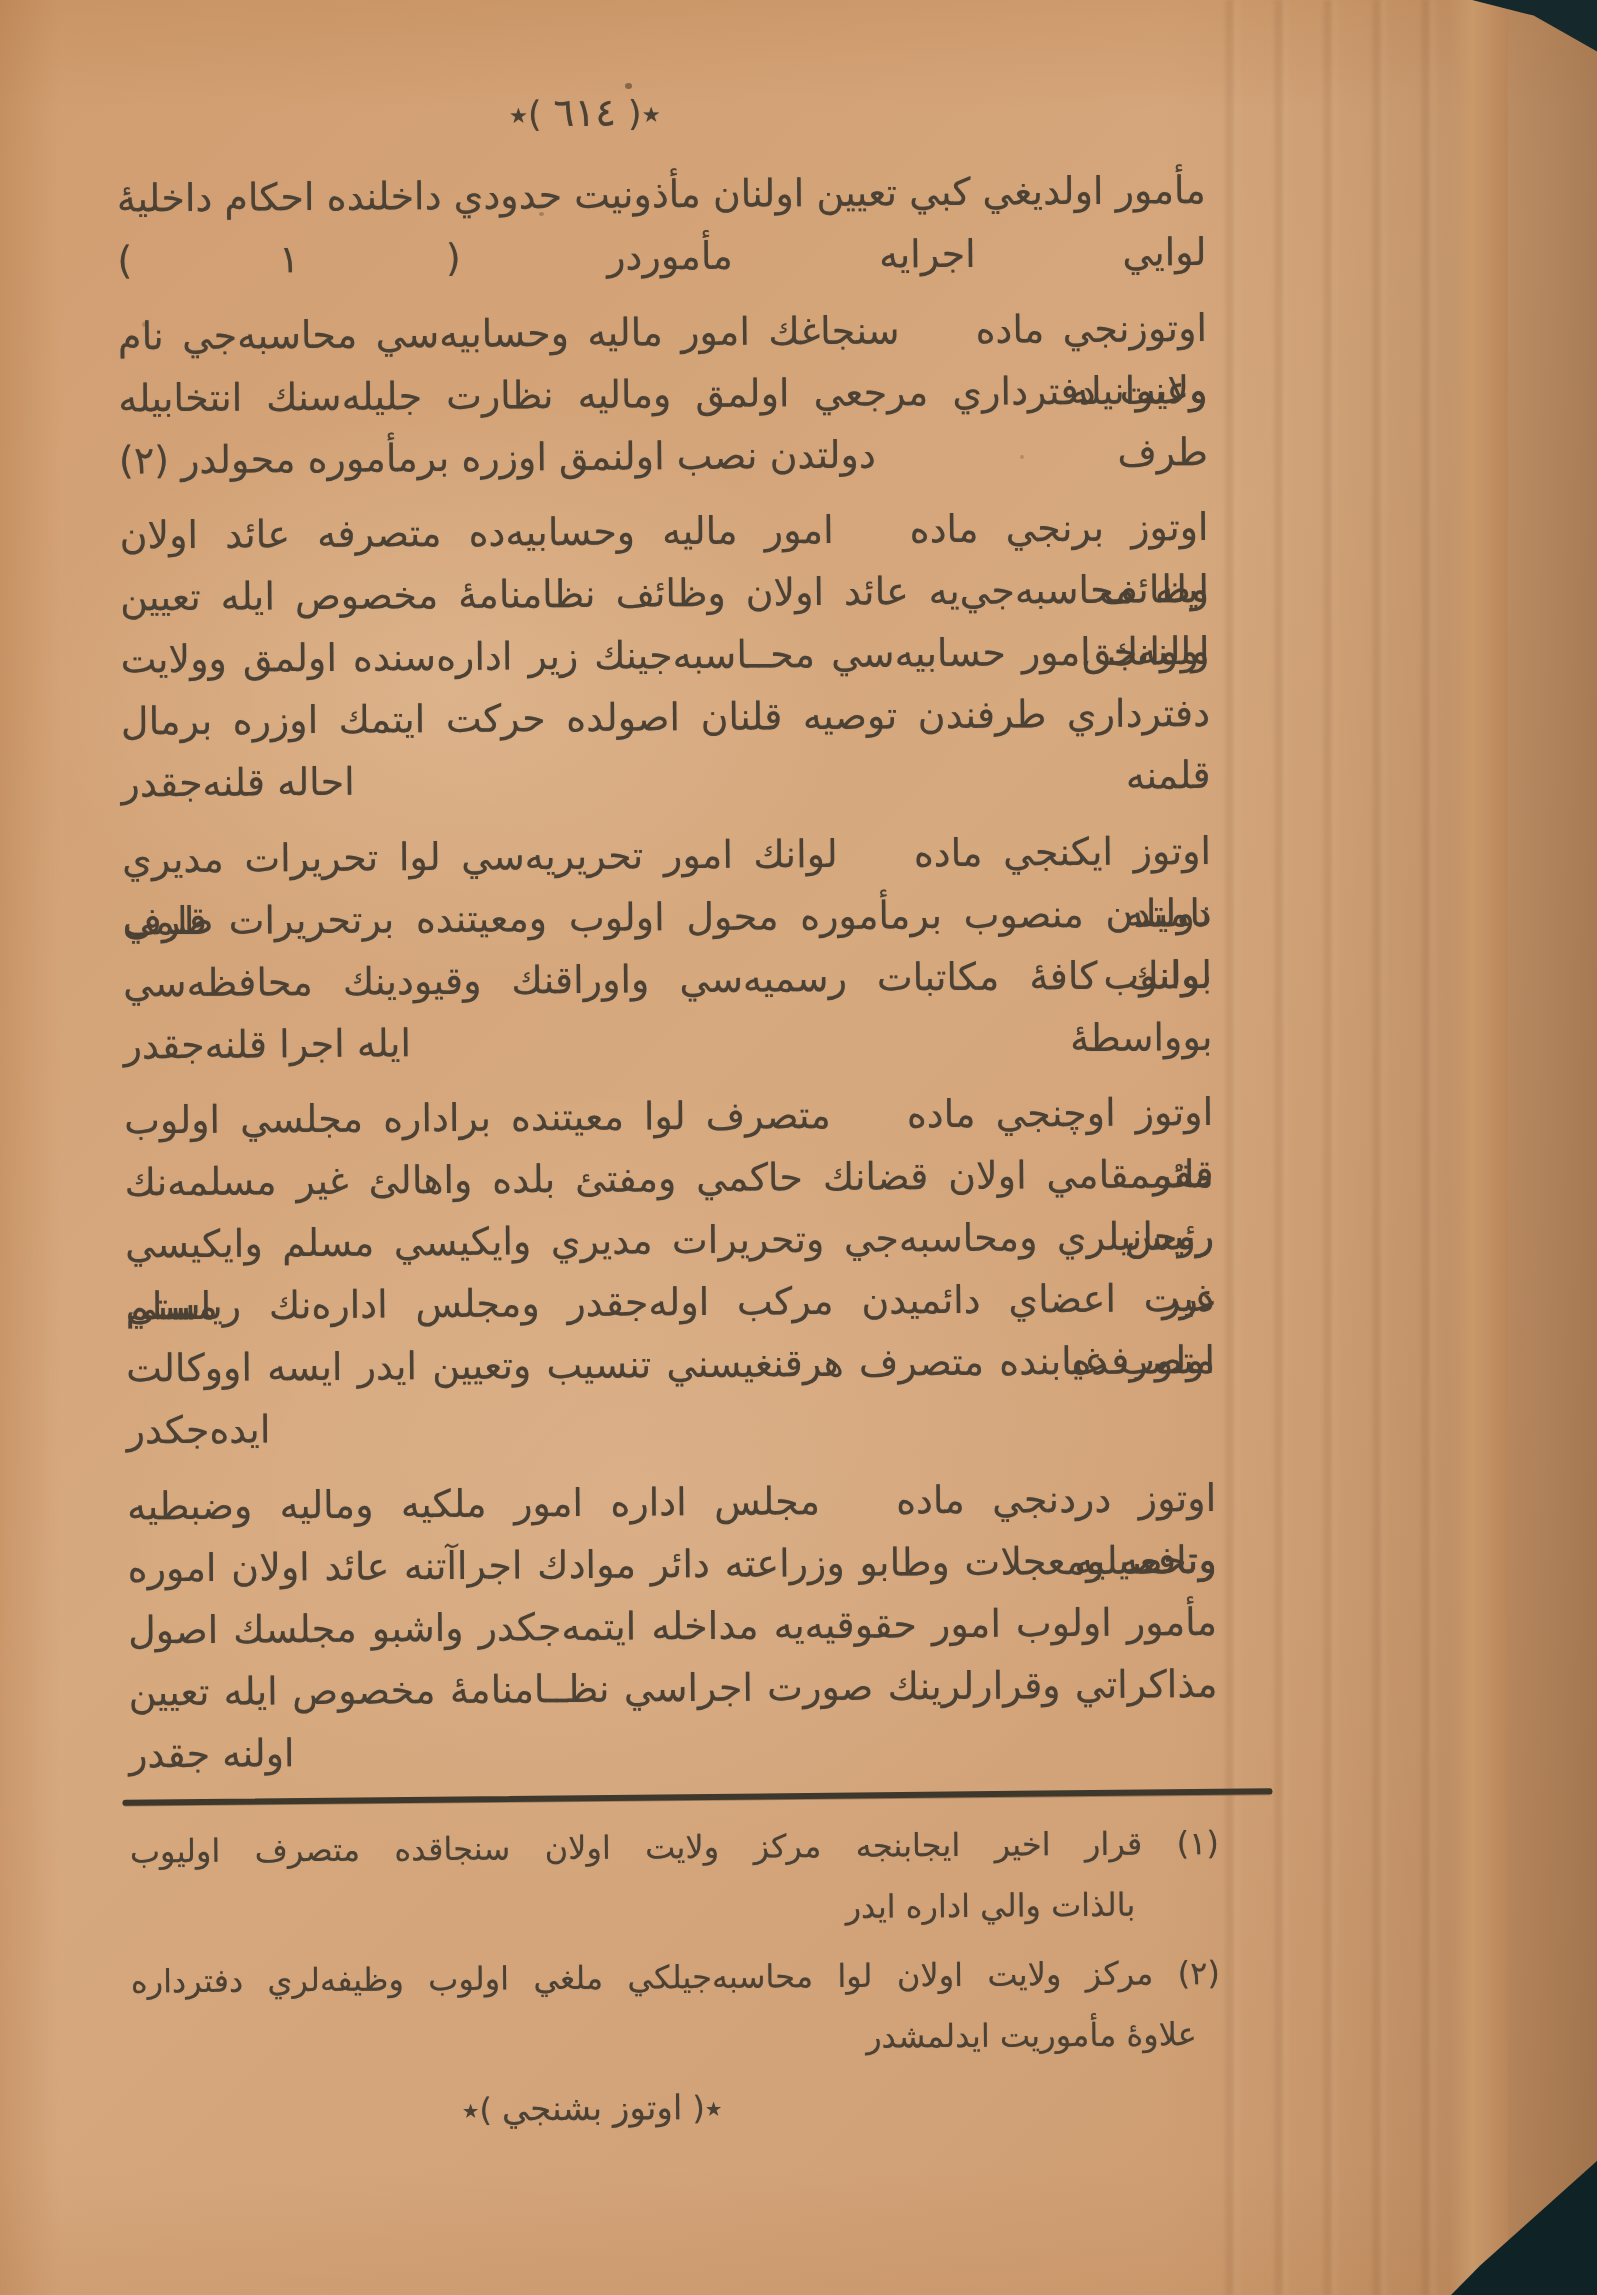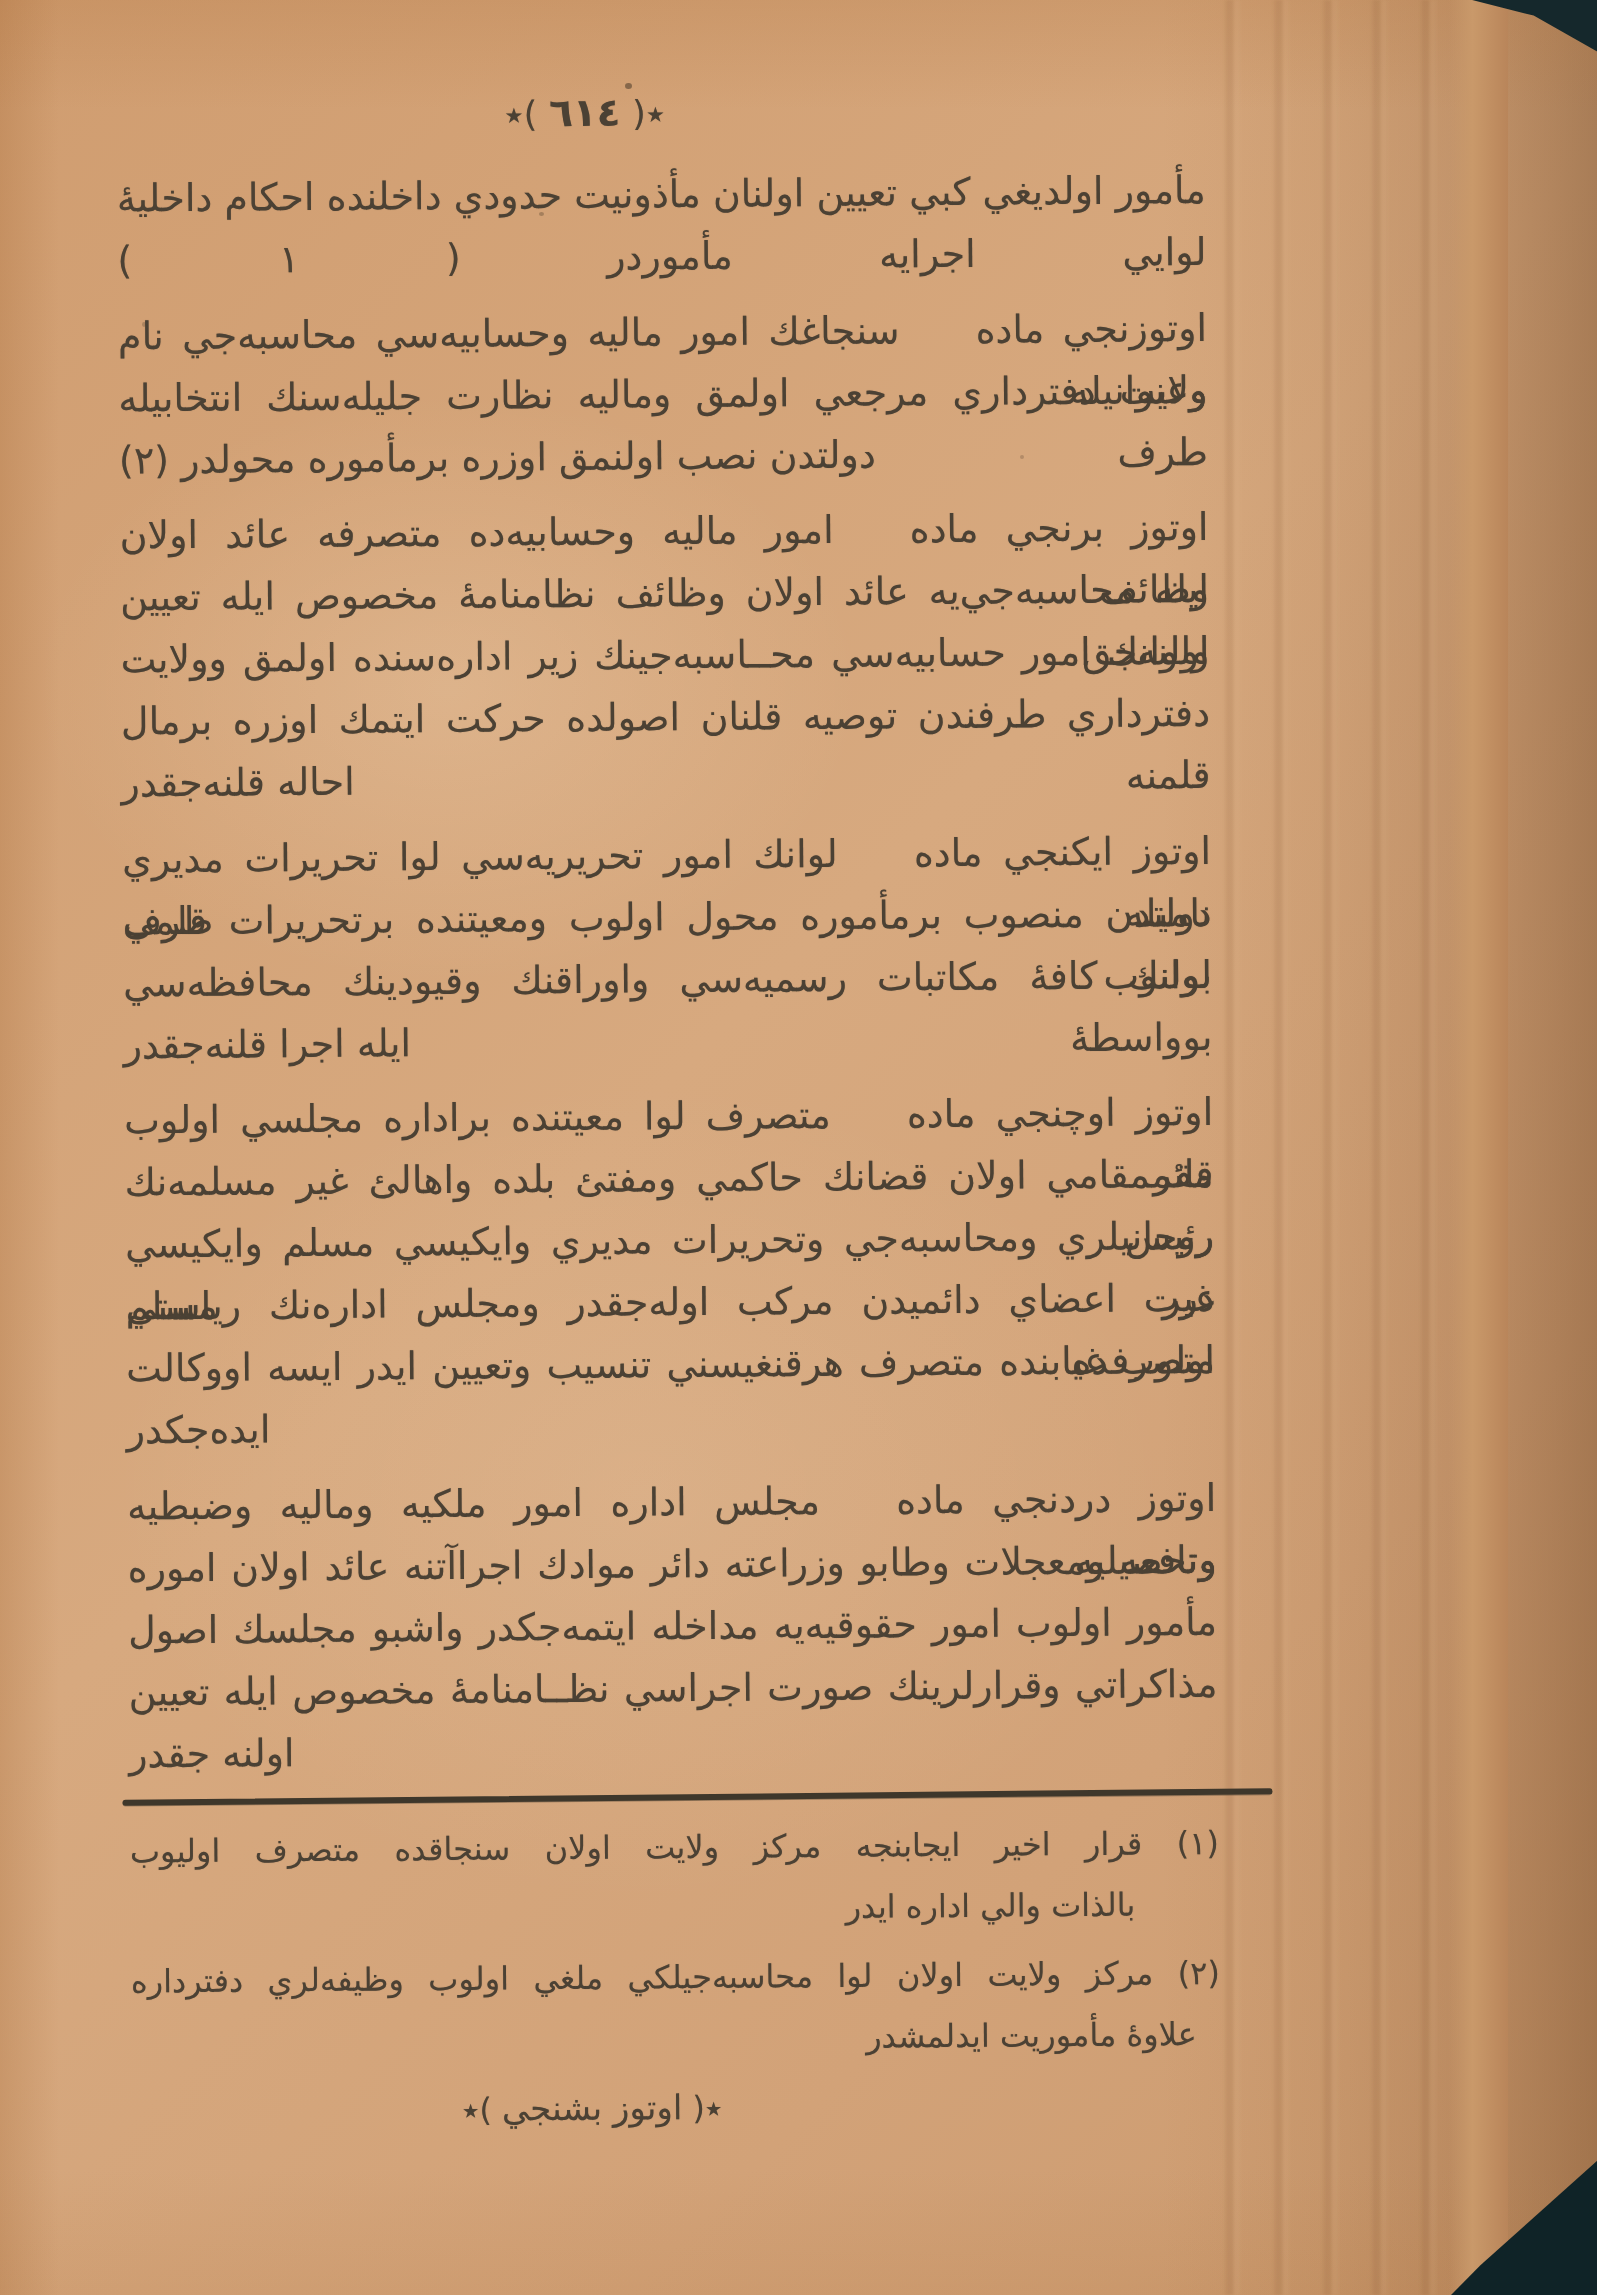--- a/index.html
+++ b/index.html
@@ -54,21 +54,21 @@
     transform:rotate(-0.45deg);transform-origin:top right;
     color:#4b4134;
     text-shadow:0 0 0.8px rgba(75,65,52,0.45);
   }
   .hdr{
     text-align:center;font-size:39px;height:81px;line-height:59px;
     letter-spacing:1.7px;direction:ltr;
     padding-right:152px; 
   }
   .hdr .orn{font-size:35px;letter-spacing:-3.4px;}
-  .hdr .pno{padding:0 11.8px;font-weight:bold;}
+  .hdr .pno{padding:0 11.8px;font-weight:normal;}
 
   .para{direction:rtl;font-size:38px;line-height:62px;margin:0 0 13.5px 0;}
   .ln{text-align:justify;text-align-last:justify;white-space:normal;}
   .ln-end{text-align:left;}
   .para .ln,.para .ln-end{height:62px;overflow:visible;}
 
   .rule{
     height:5.9px;background:#3e372b;border-radius:3.4px;margin:11.8px 0 17px -6.7px;
     width:1150px;transform:rotate(-0.12deg);
     box-shadow:0 0.8px 0 rgba(62,55,43,0.4);

